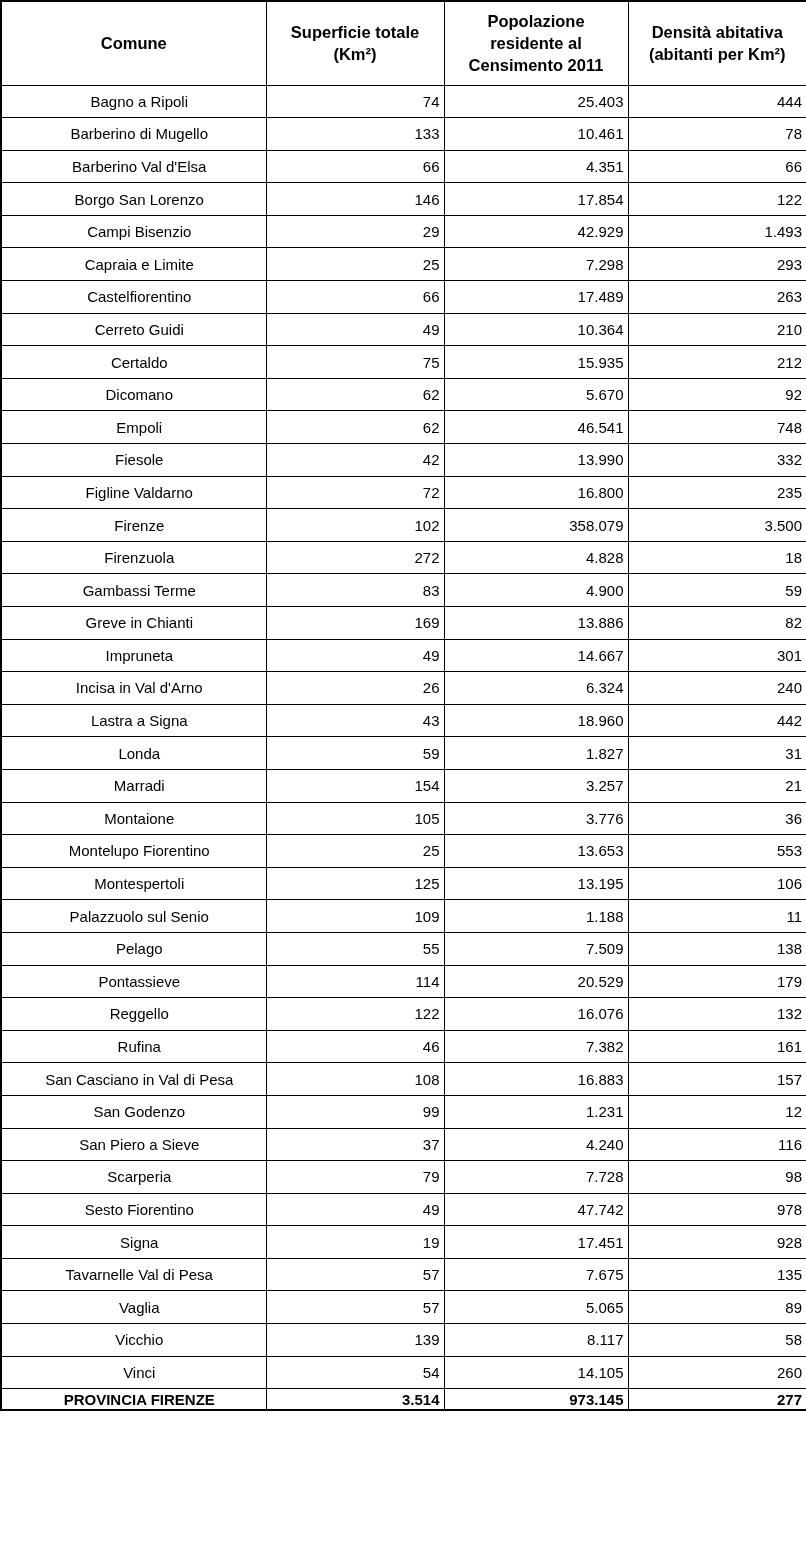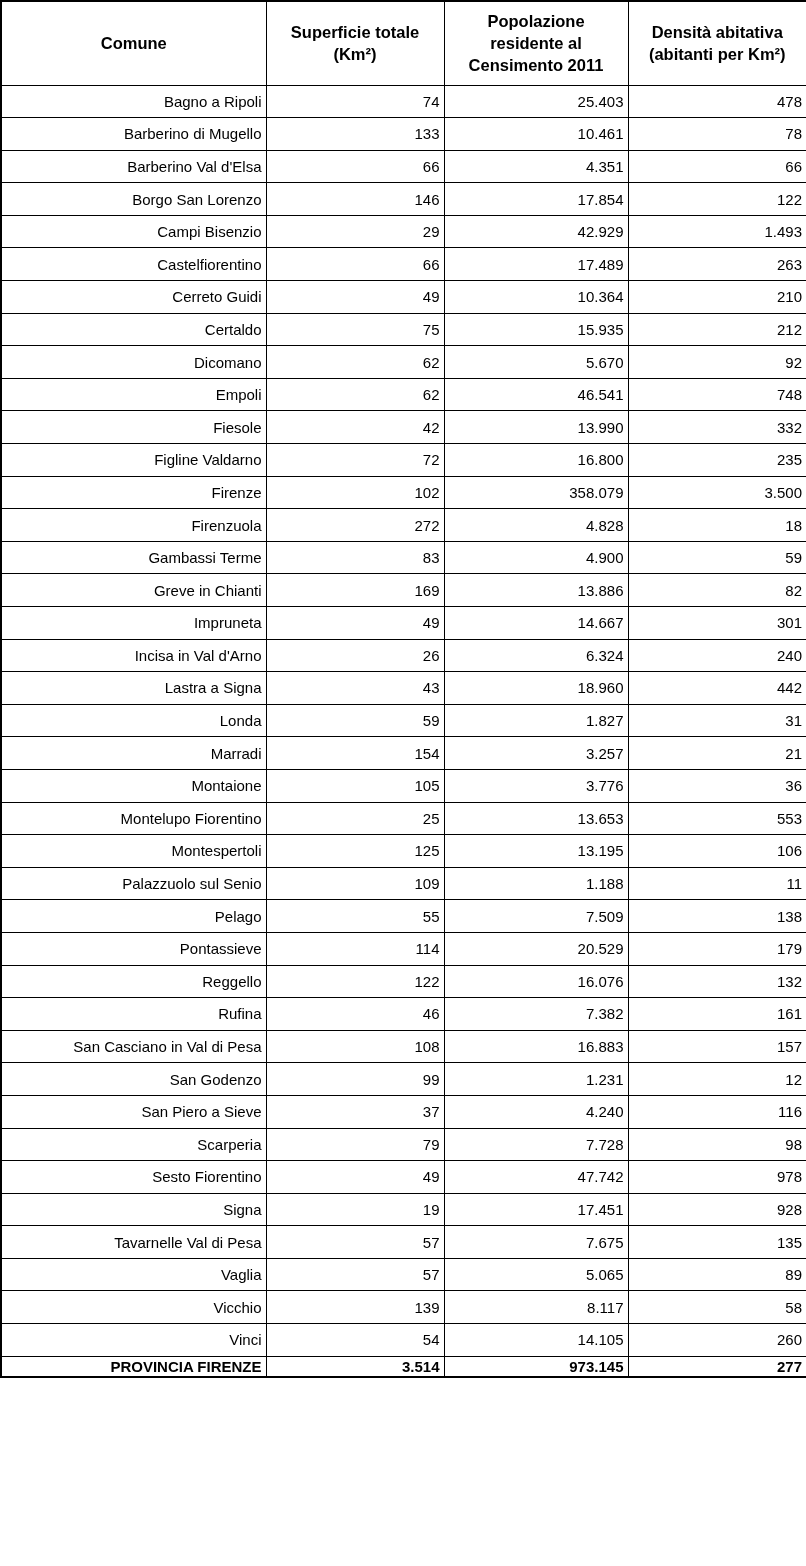--- a/index.html
+++ b/index.html
@@ -39,21 +39,21 @@
     padding: 2px 4px;
   }
   thead th .hline { display: block; }
   tbody td, tfoot td {
     height: 32.6px;
     font-size: 15px;
     vertical-align: middle;
     padding: 0 4px;
   }
   td.col-name {
-    text-align: right;
+    text-align: center;
     padding-left: 15px;
   }
   td.col-num {
     text-align: right;
     padding-right: 4px;
   }
   tfoot td {
     font-weight: bold;
     height: 21px;
   }
@@ -87,21 +87,21 @@
           <span class="hline">Densità abitativa</span>
           <span class="hline">(abitanti per Km²)</span>
         </th>
       </tr>
     </thead>
     <tbody>
         <tr>
           <td class="col-name">Bagno a Ripoli</td>
           <td class="col-num">74</td>
           <td class="col-num">25.403</td>
-          <td class="col-num">478</td>
+          <td class="col-num">444</td>
         </tr>
         <tr>
           <td class="col-name">Barberino di Mugello</td>
           <td class="col-num">133</td>
           <td class="col-num">10.461</td>
           <td class="col-num">78</td>
         </tr>
         <tr>
           <td class="col-name">Barberino Val d'Elsa</td>
           <td class="col-num">66</td>
@@ -112,20 +112,26 @@
           <td class="col-name">Borgo San Lorenzo</td>
           <td class="col-num">146</td>
           <td class="col-num">17.854</td>
           <td class="col-num">122</td>
         </tr>
         <tr>
           <td class="col-name">Campi Bisenzio</td>
           <td class="col-num">29</td>
           <td class="col-num">42.929</td>
           <td class="col-num">1.493</td>
+        </tr>
+        <tr>
+          <td class="col-name">Capraia e Limite</td>
+          <td class="col-num">25</td>
+          <td class="col-num">7.298</td>
+          <td class="col-num">293</td>
         </tr>
         <tr>
           <td class="col-name">Castelfiorentino</td>
           <td class="col-num">66</td>
           <td class="col-num">17.489</td>
           <td class="col-num">263</td>
         </tr>
         <tr>
           <td class="col-name">Cerreto Guidi</td>
           <td class="col-num">49</td>

